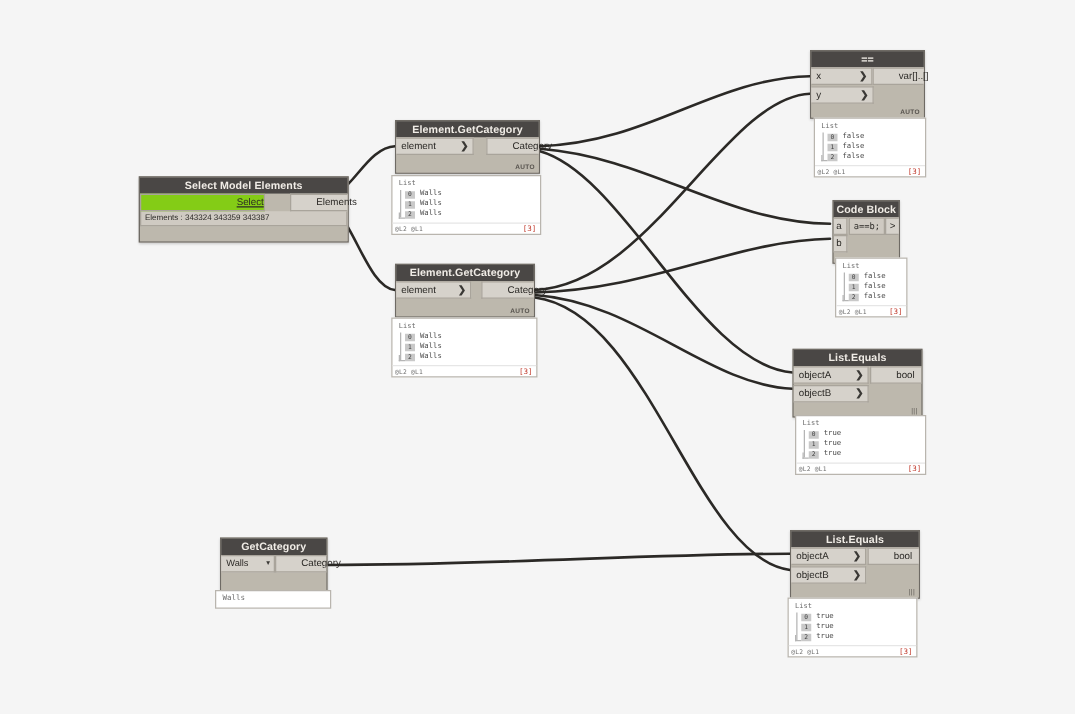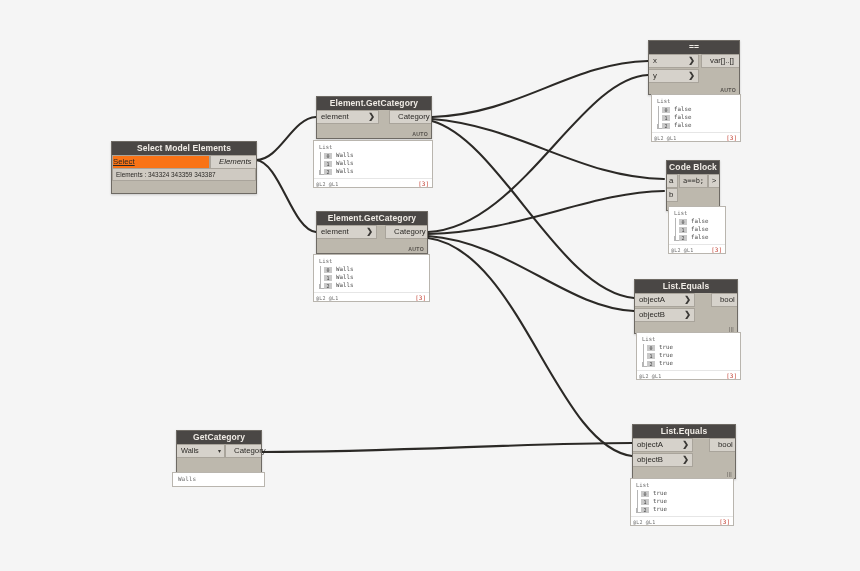--- a/index.html
+++ b/index.html
@@ -67,21 +67,21 @@
     white-space: nowrap;
   }
   .in-port .caret { font-size: 8px; font-weight: bold; color: #3a3835; margin-left: 6px;}
   .out-port {
     background: #d6d2cb;
     border: 1px solid #a9a49b;
     border-right: none;
     font-size: 7.8px;
     color: #2b2926;
     line-height: 12px;
-    padding: 0 8px;
+    padding: 0 20px;
     display: flex;
     align-items: center;
     box-sizing: border-box;
     white-space: nowrap;
   }
   .auto-lbl {
     position: absolute;
     right: 3px; bottom: 1px;
     font-size: 5.2px;
     font-weight: bold;
@@ -160,25 +160,25 @@
     font-size: 5px;
     color: #6e6e6e;
     letter-spacing: .2px;
   }
   .watch-count {
     font-size: 6px;
     color: #c0392b;
   }
   
   .sel-btn {
-    background: #f97316;
+    background: #84cc16;
     border: 1px solid #a9a49b;
     font-size: 7.8px;
     color: #2b2926;
-    text-align: left;
+    text-align: right;
     line-height: 12px;
     box-sizing: border-box;
     height: 14px;
     text-decoration: underline;
   }
   .sel-info {
     background: #cfcac2;
     border: 1px solid #a9a49b;
     border-top: none;
     font-size: 6.4px;
@@ -248,27 +248,27 @@
       <path d="M428,234 C520,232 590,192 664,191"></path>
 
       <path d="M428,236 C510,242 566,308 634,311"></path>
 
       <path d="M428,238 C520,250 556,446 632,456"></path>
 
       <path d="M262,452 C400,452 520,443 632,443"></path>
     </g>
   </svg>
 
-  <div class="node" style="left:111px; top:141px; width:146px;">
+  <div class="node" style="left:111px; top:141px; width:168px;">
     <div class="node-box">
       <div class="node-header">Select Model Elements</div>
       <div class="node-body">
         <div class="port-row">
           <div class="sel-btn" style="width:100px;">Select</div>
-          <div class="out-port" style="width:46px;font-style:italic;">Elements</div>
+          <div class="out-port" style="width:46px;">Elements</div>
         </div>
         <div class="sel-info">Elements : 343324 343359 343387</div>
         <div style="height:12px;"></div>
       </div>
     </div>
   </div>
 
   <div class="node" style="left:316px; top:96px; width:116px;">
     <div class="node-box">
       <div class="node-header">Element.GetCategory</div>

